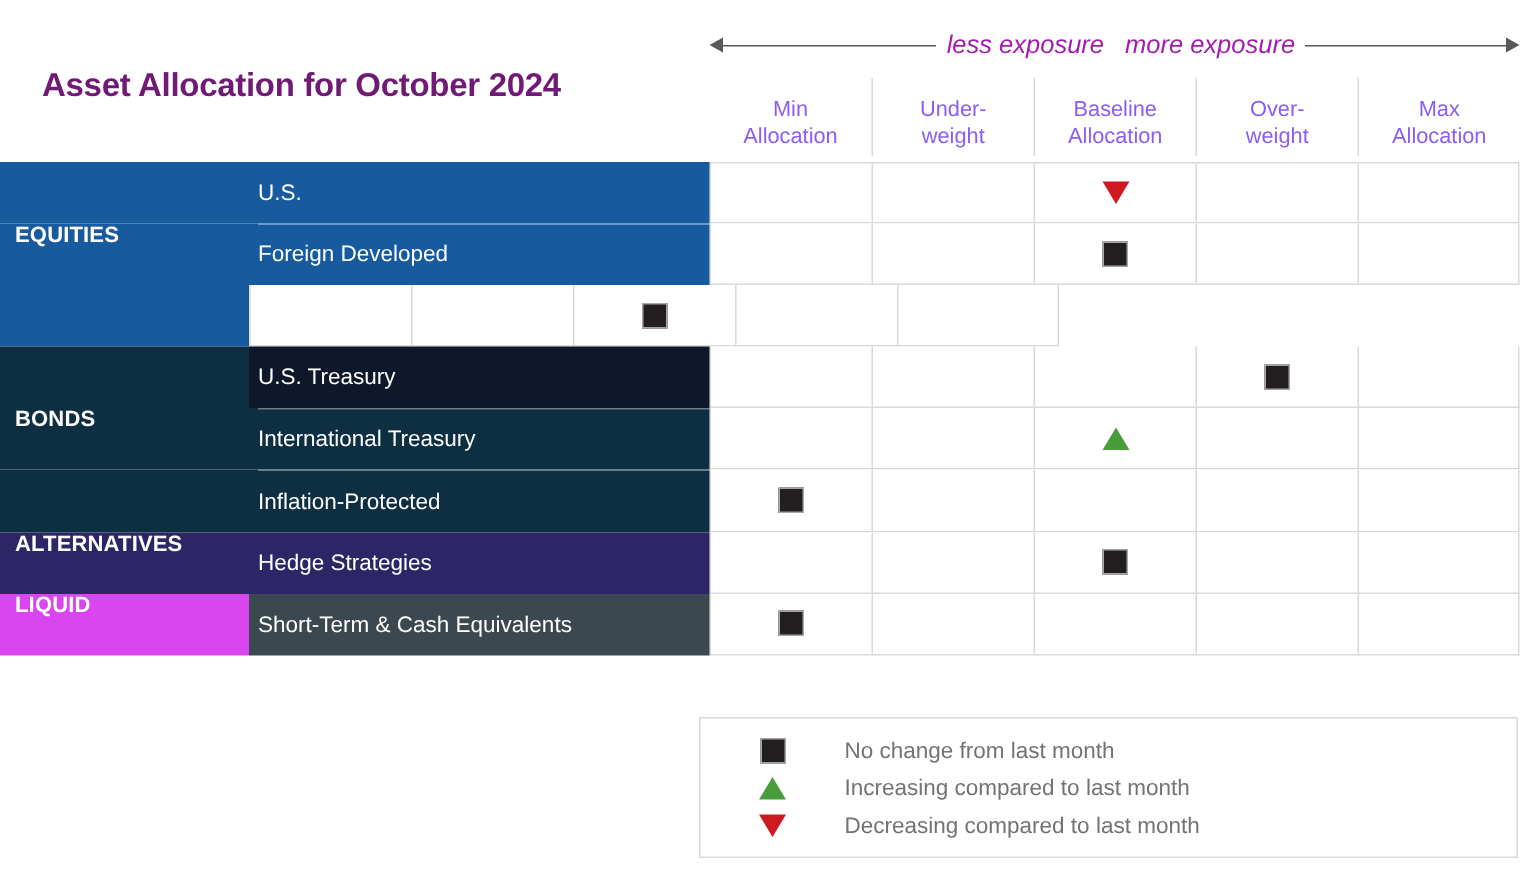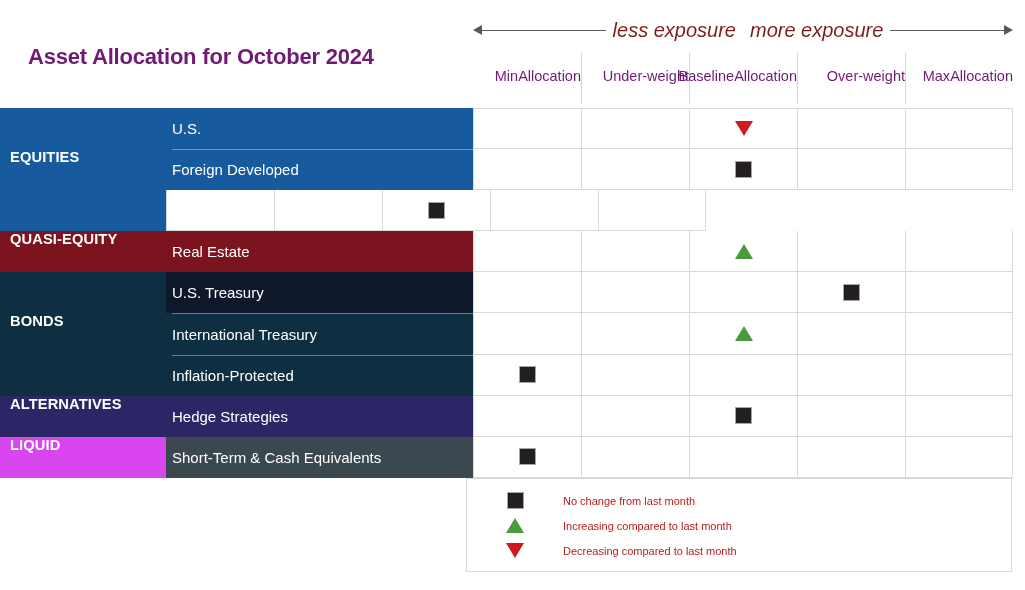--- a/index.html
+++ b/index.html
@@ -52,47 +52,47 @@
   .arrow-head {
     width: 0;
     height: 0;
     border-top: 5px solid transparent;
     border-bottom: 5px solid transparent;
     flex: 0 0 auto;
   }
   .arrow-head.left  { border-right: 9px solid #58595b; }
   .arrow-head.right { border-left: 9px solid #58595b; }
   .exposure-label {
-    font-size: 20px;
+    font-size: 17px;
     font-style: italic;
-    color: #7f1d1d;
+    color: #a21caf;
     white-space: nowrap;
     padding: 0 7px;
     text-align: center;
   }
 
   
   #col-headers {
     position: absolute;
     left: 473px;
     top: 52px;
     width: 540px;
     height: 52px;
     display: flex;
   }
   .col-head {
     width: 108px;
     flex: 0 0 108px;
     text-align: center;
     font-size: 14.5px;
     line-height: 1.28;
-    color: #701a75;
+    color: #8b5cf6;
     border-left: 1px solid #d9d9d9;
     display: flex;
-    flex-direction: row;
+    flex-direction: column;
     justify-content: flex-end;
     padding-bottom: 3px;
     box-sizing: border-box;
     align-items: center;
   }
   .col-head:first-child { border-left: none; }
   .col-head span { display: block; }
 
   
   #matrix {
@@ -193,22 +193,22 @@
     height: 25px;
   }
   .legend-marker-box {
     width: 96px;
     flex: 0 0 96px;
     display: flex;
     align-items: center;
     justify-content: center;
   }
   .legend-text {
-    font-size: 11px;
-    color: #b91c1c;
+    font-size: 15px;
+    color: #737373;
     white-space: nowrap;
   }
 </style>
 </head>
 <body>
 
 <div id="title">Asset Allocation for October 2024</div>
 
 <div id="exposure-strip">
   <div class="arrow-side">
@@ -279,35 +279,20 @@
       <div class="cat-cell" style="background: rgb(23, 90, 158);"></div>
       <div class="data-cell"></div>
       <div class="data-cell"></div>
       <div class="data-cell">
         <div class="marker-square"></div>
       </div>
       <div class="data-cell"></div>
       <div class="data-cell"></div>
     </div>
     <div class="grid-row">
-      <div class="cat-cell" style="background: rgb(124, 20, 32);">
-        <span>QUASI-EQUITY</span>
-      </div>
-      <div class="name-cell" style="background: rgb(124, 20, 32);">
-        <span>Real Estate</span>
-      </div>
-      <div class="data-cell"></div>
-      <div class="data-cell"></div>
-      <div class="data-cell">
-        <div class="marker-up"></div>
-      </div>
-      <div class="data-cell"></div>
-      <div class="data-cell"></div>
-    </div>
-    <div class="grid-row">
       <div class="cat-cell" style="background: rgb(13, 47, 65);"></div>
       <div class="name-cell" style="background: #0f172a;">
         <span>U.S. Treasury</span>
       </div>
       <div class="data-cell"></div>
       <div class="data-cell"></div>
       <div class="data-cell"></div>
       <div class="data-cell">
         <div class="marker-square"></div>
       </div>

